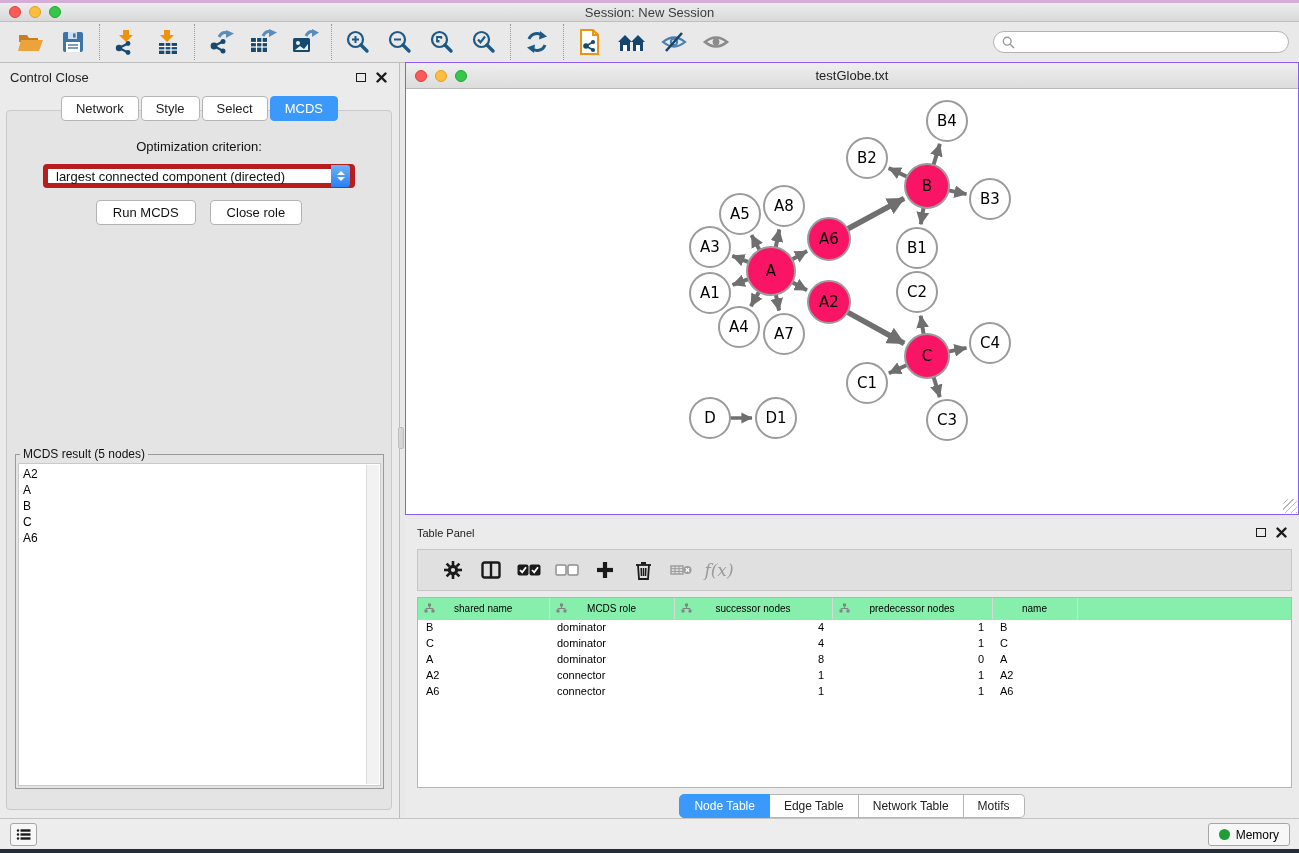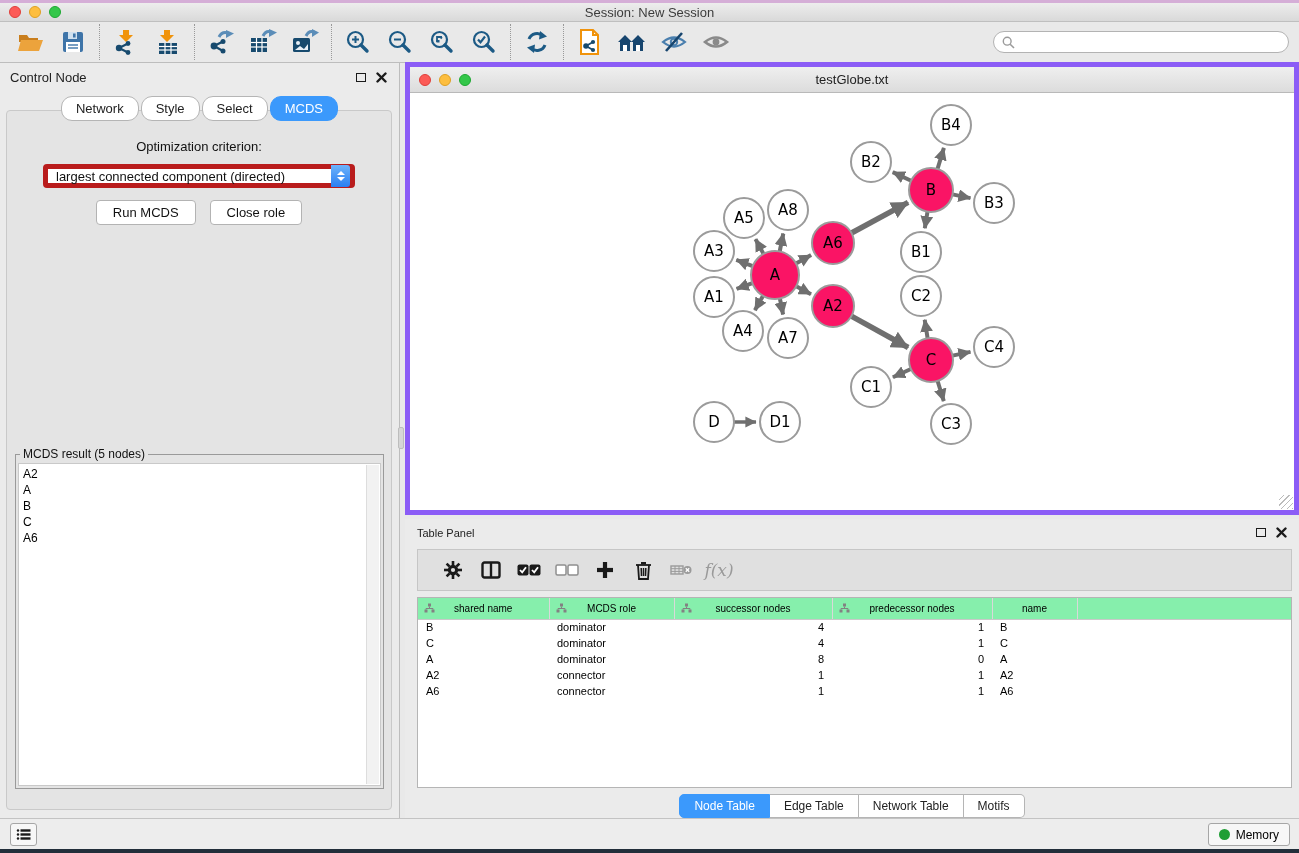--- a/index.html
+++ b/index.html
@@ -28,21 +28,21 @@
     border-radius:12px; display:flex; align-items:center; padding:0 8px; }
   .searchbox input { border:none; outline:none; flex:1; font-size:12px; background:transparent; margin-left:5px; }
 
   
   .control-panel { position:absolute; left:0; top:63px; width:400px; height:755px; background:#ebebeb;
     border-right:1px solid #bdbdbd; }
   .panel-header { position:absolute; left:0; top:0; width:100%; height:28px; display:flex; align-items:center; }
   .panel-header .phtitle { margin-left:10px; font-size:13px; color:#222; }
   .panel-hicons { margin-left:auto; margin-right:12px; display:flex; gap:10px; align-items:center; }
   .tab-row { position:absolute; top:33px; left:0; width:100%; display:flex; justify-content:center; z-index:2; }
-  .ctab { font-size:13px; padding:4px 14px; background:#fff; border:1px solid #b5b5b5; border-radius:11px;
+  .ctab { font-size:13px; padding:4px 14px; background:#fff; border:1px solid #b5b5b5; border-radius:4px;
     margin:0 1px; color:#222; cursor:default; }
   .ctab.active { background:#3b99fc; border-color:#3b99fc; color:#fff; }
   .inner-panel { position:absolute; left:6px; top:47px; width:386px; height:700px; background:#e4e4e4;
     border:1px solid #c9c9c9; border-radius:4px; }
   .opt-label { text-align:center; font-size:13px; color:#111; margin-top:28px; }
   .dropdown { position:relative; width:312px; height:24px; margin:10px auto 0 auto; background:#fff;
     border:5px solid #b91c1c; border-radius:4px; display:flex; align-items:center; }
   .dropdown .ddvalue { font-size:13px; color:#111; padding-left:8px; flex:1; white-space:nowrap; overflow:hidden; }
   .dd-stepper { width:19px; height:22px; border-radius:0 3px 3px 0;
     background:linear-gradient(#6db3fb,#2a7ff2); display:flex; flex-direction:column;
@@ -57,21 +57,21 @@
   .result-scroll { position:absolute; top:1px; bottom:1px; right:1px; width:13px; background:#f2f2f2; border-left:1px solid #ddd; }
   .result-list ul { list-style:none; padding:2px 0 0 4px; }
   .result-list li { font-size:12px; line-height:16px; color:#000; }
 
   
   .split-handle { position:absolute; left:398px; top:427px; width:6px; height:22px; background:#d6d6d6;
     border:1px solid #bdbdbd; border-radius:2px; }
 
   
   .net-window { position:absolute; left:405px; top:62px; width:894px; height:453px; background:#fff;
-    border:5px solid #8b5cf6; }
+    border:1px solid #8b5cf6; }
   .net-titlebar { position:absolute; left:0; top:0; right:0; height:26px;
     background:linear-gradient(#efefef,#dcdcdc); border-bottom:1px solid #b9b9b9; display:flex; align-items:center; }
   .net-titlebar .title { position:absolute; left:0; right:0; text-align:center; font-size:13px; color:#222; }
   .net-canvas { position:absolute; left:0; top:26px; right:0; bottom:0; background:#fff; overflow:hidden; }
   .node-label { font-family:"DejaVu Sans", sans-serif; font-size:15px; fill:#000; }
   .corner-grip { position:absolute; right:1px; bottom:1px; width:14px; height:14px;
     background:repeating-linear-gradient(135deg, transparent 0 3px, #bbb 3px 4px); }
 
   
   .table-panel { position:absolute; left:405px; top:519px; width:894px; height:299px; background:#ebebeb; }
@@ -275,21 +275,21 @@
       <svg width="13" height="13" viewBox="0 0 13 13">
         <circle cx="5.2" cy="5.2" r="3.9" fill="none" stroke="#9a9a9a" stroke-width="1.4"></circle>
         <line x1="8.2" y1="8.2" x2="12" y2="12" stroke="#9a9a9a" stroke-width="1.6"></line>
       </svg>
       <input type="text" placeholder="" style="">
     </div>
   </div>
 
   <div class="control-panel">
     <div class="panel-header">
-      <span class="phtitle">Control Node</span>
+      <span class="phtitle">Control Close</span>
       <span class="panel-hicons">
         <span class="icon-float"></span>
         <svg class="icon-x" width="11" height="11" viewBox="0 0 11 11">
           <line x1="1.5" y1="1.5" x2="9.5" y2="9.5"></line>
             <line x1="9.5" y1="1.5" x2="1.5" y2="9.5"></line>
         </svg>
       </span>
     </div>
     <div class="tab-row">
       <div class="ctab">Network</div>

